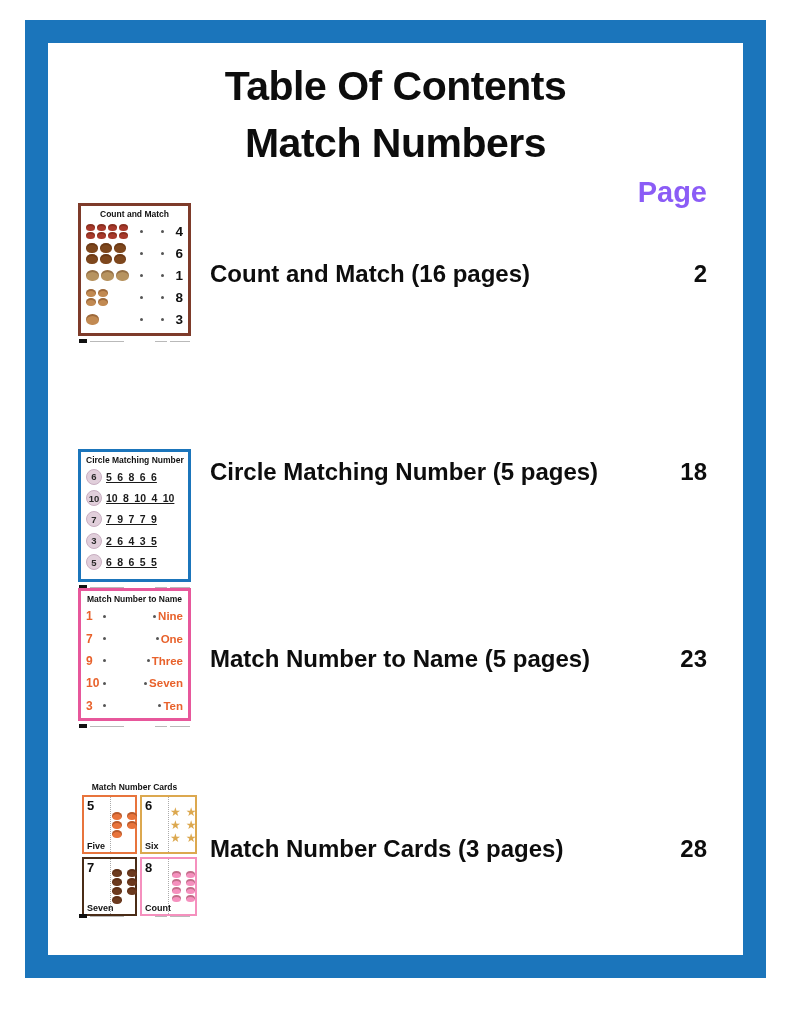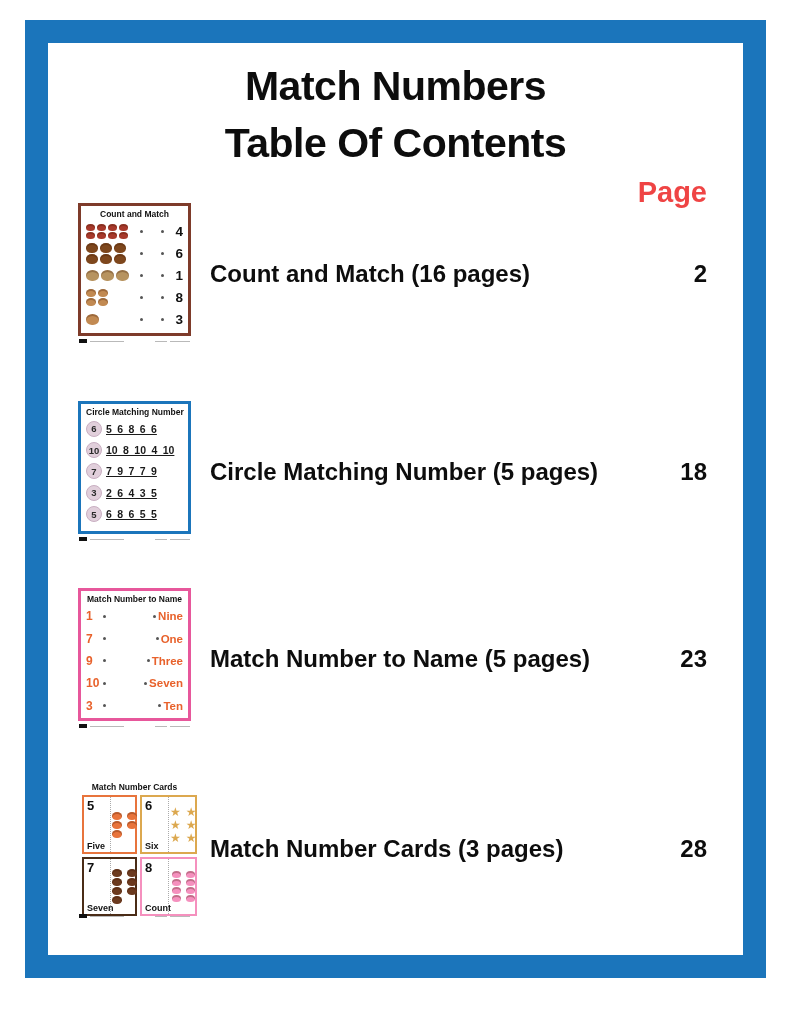--- a/index.html
+++ b/index.html
@@ -6,21 +6,21 @@
   html,body { width:791px; height:1024px; background:#ffffff; overflow:hidden;
     font-family:"Liberation Sans", sans-serif; position:relative; }
 
   .frame { position:absolute; left:25px; top:20px; right:25px; bottom:46px;
     border:23px solid #1B75BB; }
 
   .title-block { position:absolute; top:58px; left:0; right:0; text-align:center;
     font-weight:bold; color:#0d0d0d; font-size:41px; line-height:57px; letter-spacing:-0.5px; }
 
   .page-col-header { position:absolute; top:176px; right:84px;
-    font-weight:bold; color:#ef4444; font-size:29px; }
+    font-weight:bold; color:#8b5cf6; font-size:29px; }
 
   .toc-row { position:absolute; left:78px; right:84px; height:150px; }
   .toc-row.r1 { top:203px; } .toc-row.r2 { top:401px; }
   .toc-row.r3 { top:588px; } .toc-row.r4 { top:778px;text-decoration:underline; }
 
   .toc-label { position:absolute; left:132px; top:0; height:142px;
     display:flex; align-items:center; font-weight:bold; font-size:24px; color:#0d0d0d; }
   .toc-page { position:absolute; right:0; top:0; height:142px;
     display:flex; align-items:center; font-weight:bold; font-size:24px; color:#0d0d0d; }
 
@@ -69,22 +69,22 @@
   .card-right { flex:1; border-left:1px dotted #aaa; display:grid; gap:1px 2px;
     justify-content:center; align-content:center; padding:1px; }
   .card-right span:nth-child(even) { transform:translateX(3px); }
 </style>
 </head>
 <body>
 
 <div class="frame" style="border-color: rgb(27, 117, 187);"></div>
 
 <div class="title-block">
+  <div>Table Of Contents</div>
   <div>Match Numbers</div>
-  <div>Table Of Contents</div>
 </div>
 
 <div class="page-col-header">Page</div>
 
 <div class="toc-row r1">
   <div class="thumb">
     <div class="thumb-box" style="border-color: rgb(126, 59, 42);">
       <div class="thumb-title">Count and Match</div>
       <div class="t1-row">
         <span class="t1-icons" style="display: grid; grid-template-columns: repeat(4, auto);">
@@ -155,21 +155,21 @@
         <span class="footer-bar w2"></span>
         <span class="footer-bar w3"></span>
     </div>
   </div>
   <div class="toc-label">Count and Match (16 pages)</div>
   <div class="toc-page">2</div>
 </div>
 
 <div class="toc-row r2">
   <div class="thumb">
-    <div class="thumb-box" style="border-color: rgb(27, 117, 187);">
+    <div class="thumb-box" style="border-color: rgb(27, 117, 187); margin-top: 48px;">
       <div class="thumb-title">Circle Matching Number</div>
       <div class="t2-row">
         <span class="t2-circle">6</span>
         <span class="t2-opts">5 6 8 6 6</span>
       </div>
       <div class="t2-row">
         <span class="t2-circle">10</span>
         <span class="t2-opts">10 8 10 4 10</span>
       </div>
       <div class="t2-row">

